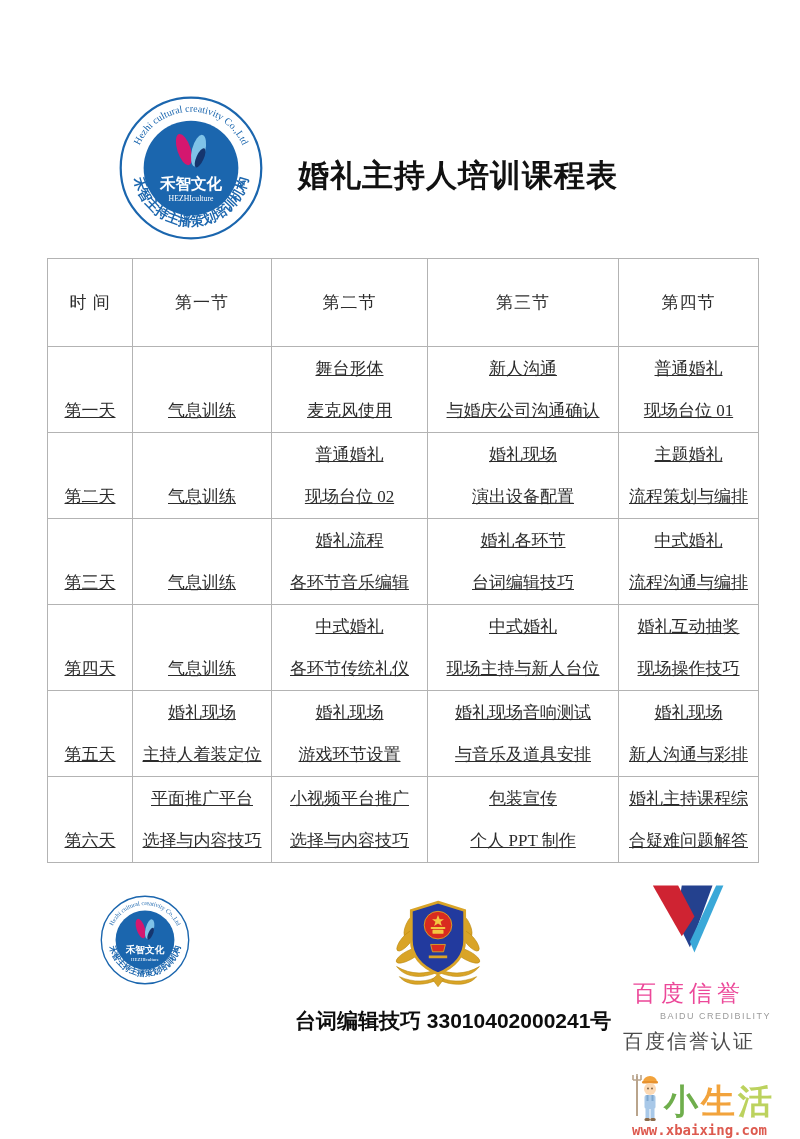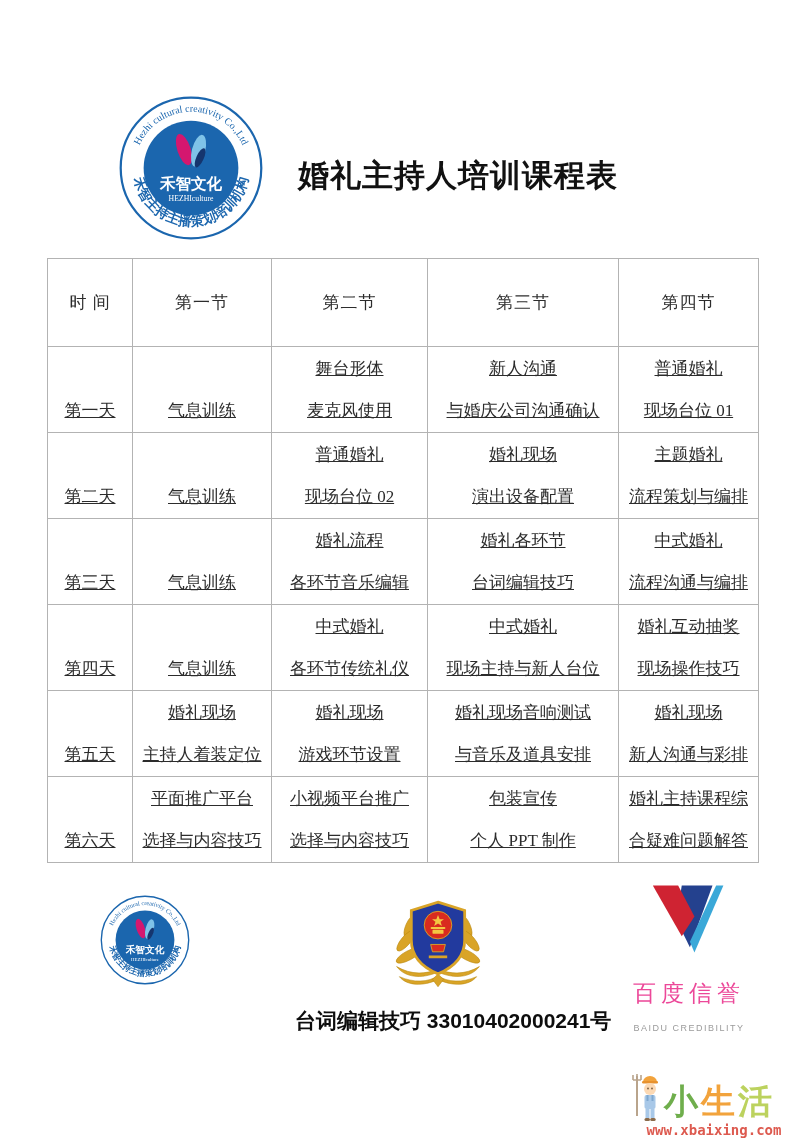--- a/index.html
+++ b/index.html
@@ -35,32 +35,32 @@
   .police-badge { position:absolute; left:392px; top:886px; width:92px; height:104px; }
   .police-text {
     position:absolute; left:295px; top:1007px; width:280px; text-align:center;
     font-size:21px; font-weight:bold; font-family:"Liberation Sans","DejaVu Sans",sans-serif;
     color:#0d0d0d; white-space:nowrap;
   }
   .baidu-block { position:absolute; left:607px; top:882px; width:164px; text-align:center;
     font-family:"Liberation Sans","DejaVu Sans",sans-serif; }
   .baidu-v { width:104px; height:76px; display:block; margin:0 auto; }
   .baidu-cn { font-size:23px; color:#ec4899; letter-spacing:5px; margin-top:20px; white-space:nowrap; }
-  .baidu-en { font-size:9px; color:#9b9b9b; letter-spacing:1.5px; margin-top:14px; white-space:nowrap; }
+  .baidu-en { font-size:9px; color:#9b9b9b; letter-spacing:1.5px; margin-top:2px; white-space:nowrap;text-align:right; }
   .baidu-cert { font-size:20px; color:#4b4b4b; letter-spacing:2px; margin-top:7px; white-space:nowrap; }
   
   .watermark { position:absolute; left:632px; top:1070px; width:164px;
     font-family:"Liberation Sans","DejaVu Sans",sans-serif; }
   .wm-row { display:flex; align-items:flex-end; }
   .wm-mascot { width:32px; height:52px; margin-top:2px; }
   .wm-brand { font-size:34px; font-weight:bold; letter-spacing:3px; line-height:46px;
     text-shadow:0 0 2px #ffffff; white-space:nowrap; }
   .wm-c0 { color:#6fae4c; } .wm-c1 { color:#f2a33c; } .wm-c2 { color:#bcd25e; }
   .wm-url { font-family:"DejaVu Sans Mono","Liberation Mono",monospace; font-size:14px;
-    font-weight:bold; color:#dd5a4f; margin-top:-2px; text-align:center; white-space:nowrap;
+    font-weight:bold; color:#dd5a4f; margin-top:-2px; white-space:nowrap;
     text-shadow:0 0 1px #ffffff; }
 </style>
 </head>
 <body>
 
 <div class="page">
 
   <svg class="logo-top" viewBox="0 0 200 200">
     <circle cx="100" cy="100" r="95" fill="#ffffff" stroke="#1b66ae" stroke-width="3"></circle>
     <circle cx="100" cy="100" r="64" fill="#1b66ae"></circle>
@@ -348,20 +348,21 @@
   <div class="police-text">台词编辑技巧 33010402000241号</div>
 
   <div class="baidu-block">
     <svg class="baidu-v" viewBox="0 0 100 84">
       <polygon points="42,4 76,4 51,72 36,42" fill="#24418e"></polygon>
       <polygon points="80,4 88,4 56,78 51,66" fill="#3aa8d8"></polygon>
       <polygon points="10,4 38,4 56,38 42,60" fill="#cf2332"></polygon>
     </svg>
     <div class="baidu-cn">百度信誉</div>
     <div class="baidu-en">BAIDU CREDIBILITY</div>
+    <div class="baidu-cert">百度信誉认证</div>
   </div>
 
   <div class="watermark">
     <div class="wm-row">
       <svg class="wm-mascot" viewBox="0 0 32 52">
         <line x1="5" y1="4" x2="5" y2="44" stroke="#b9a48c" stroke-width="2"></line>
         <path d="M1,8 L1,3 M5,8 L5,2 M9,8 L9,3 M1,8 L9,8" stroke="#b9a48c" stroke-width="1.6" fill="none"></path>
         <path d="M11,10 A7,6 0 0 1 25,10 Z" fill="#f2a33c"></path>
         <rect x="10" y="9" width="16" height="2.4" rx="1.2" fill="#e8922e"></rect>
         <circle cx="18" cy="17" r="6" fill="#fcd9b4"></circle>

